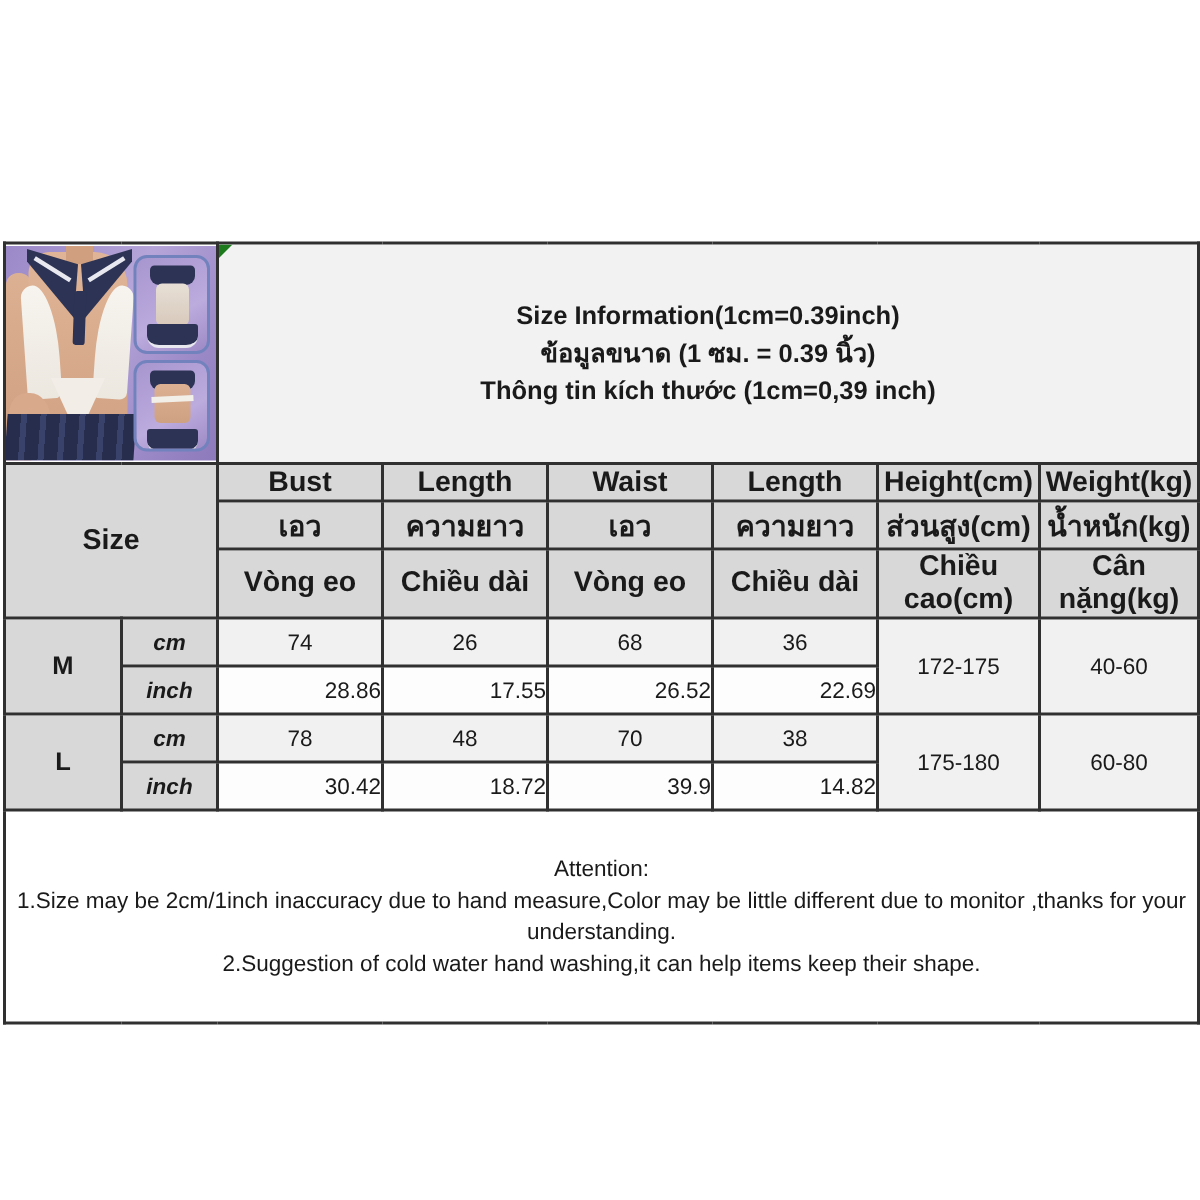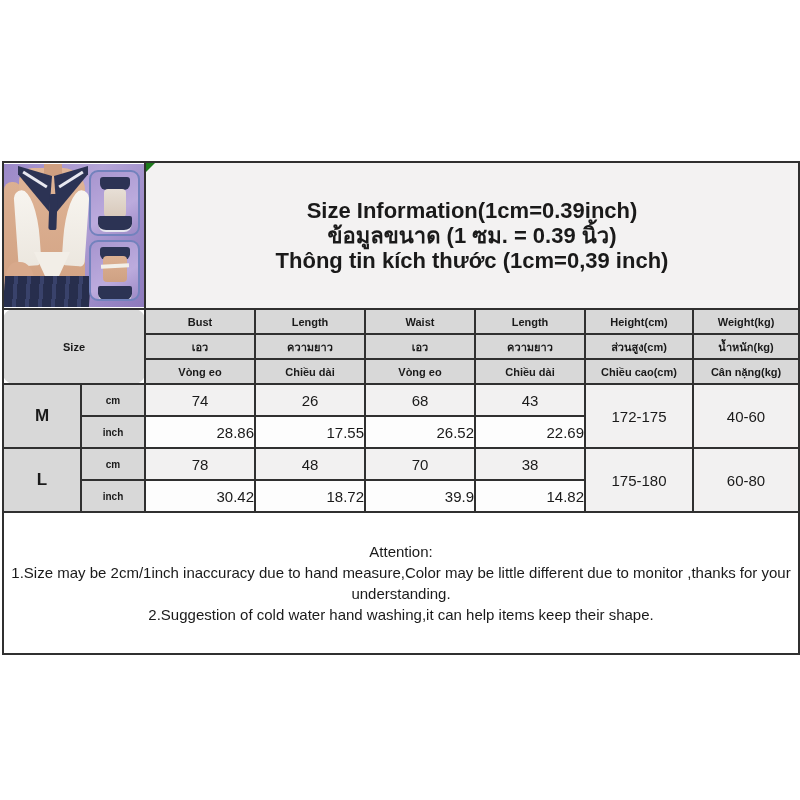--- a/index.html
+++ b/index.html
@@ -108,37 +108,36 @@
 
   td.title-cell {
     position: relative;
     background: var(--title_bg, #f3f2f2);
   }
   .corner-marker {
     position: absolute; left: 0; top: 0; width: 0; height: 0;
     border-top: 9px solid var(--marker_green, #1c7a1c);
     border-right: 9px solid transparent;
   }
-  .title-line { font-weight: bold; font-size: 22px; line-height: 25px; }
+  .title-line { font-weight: bold; font-size: 17px; line-height: 25px; }
 
   
   tr.hrow td {
     background: var(--header_bg, #d8d8d8);
     font-weight: bold;
-    font-size: 11px;
+    font-size: 19px;
   }
   td.size-head {
     background: var(--header_bg, #d8d8d8);
     font-weight: bold;
     font-size: 27px;
-    border-radius: 11px;
   }
   
   td.letter { background: var(--header_bg, #d8d8d8); font-weight: bold; font-size: 17px; }
-  td.unit   { background: var(--header_bg, #d8d8d8); font-weight: bold; font-size: 10px; }
+  td.unit   { background: var(--header_bg, #d8d8d8); font-weight: bold; font-size: 15px; font-style: italic; }
   td.val    { font-size: 15px; }
   td.val.cmrow  { background: var(--row_cm_bg, #f2f1f1); }
   td.val.inrow  { background: var(--row_inch_bg, #fdfdfd); text-align: right; }
   td.range  { background: var(--row_cm_bg, #f2f1f1); font-size: 15px; }
   
   td.attention-cell {
     text-align: left;
     vertical-align: top;
     padding: 3px 6px;
     font-size: 15px;
@@ -225,21 +224,21 @@
       <td>Chiều cao(cm)</td>
       <td>Cân nặng(kg)</td>
     </tr>
 
     <tr style="height:32px">
       <td class="letter" rowspan="2">M</td>
       <td class="unit">cm</td>
       <td class="val cmrow">74</td>
       <td class="val cmrow">26</td>
       <td class="val cmrow">68</td>
-      <td class="val cmrow">43</td>
+      <td class="val cmrow">36</td>
       <td class="range" rowspan="2">172-175</td>
       <td class="range" rowspan="2">40-60</td>
     </tr>
     <tr style="height:32px">
       <td class="unit">inch</td>
       <td class="val inrow">28.86</td>
       <td class="val inrow">17.55</td>
       <td class="val inrow">26.52</td>
       <td class="val inrow">22.69</td>
     </tr>

